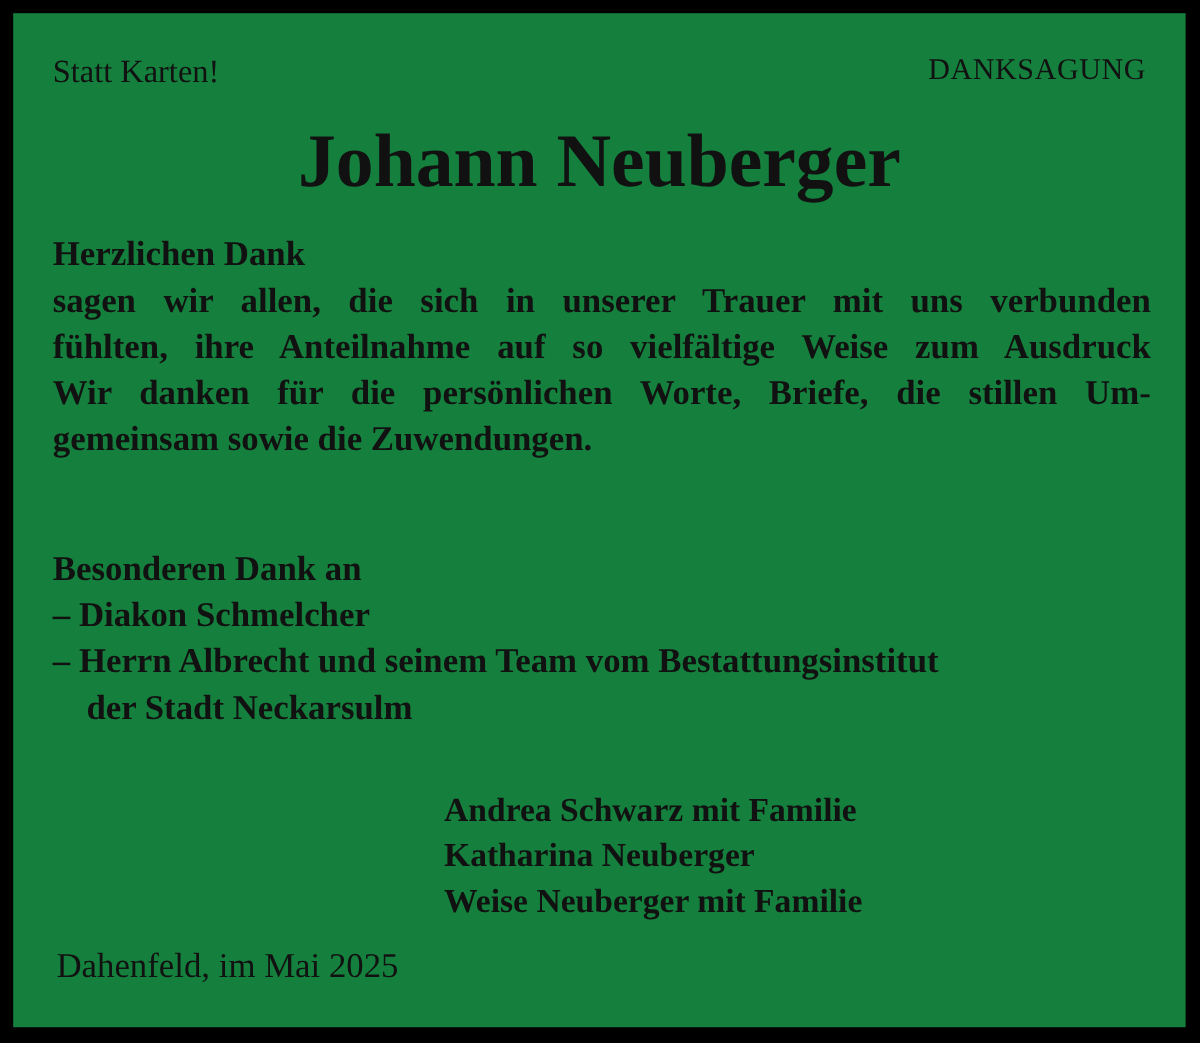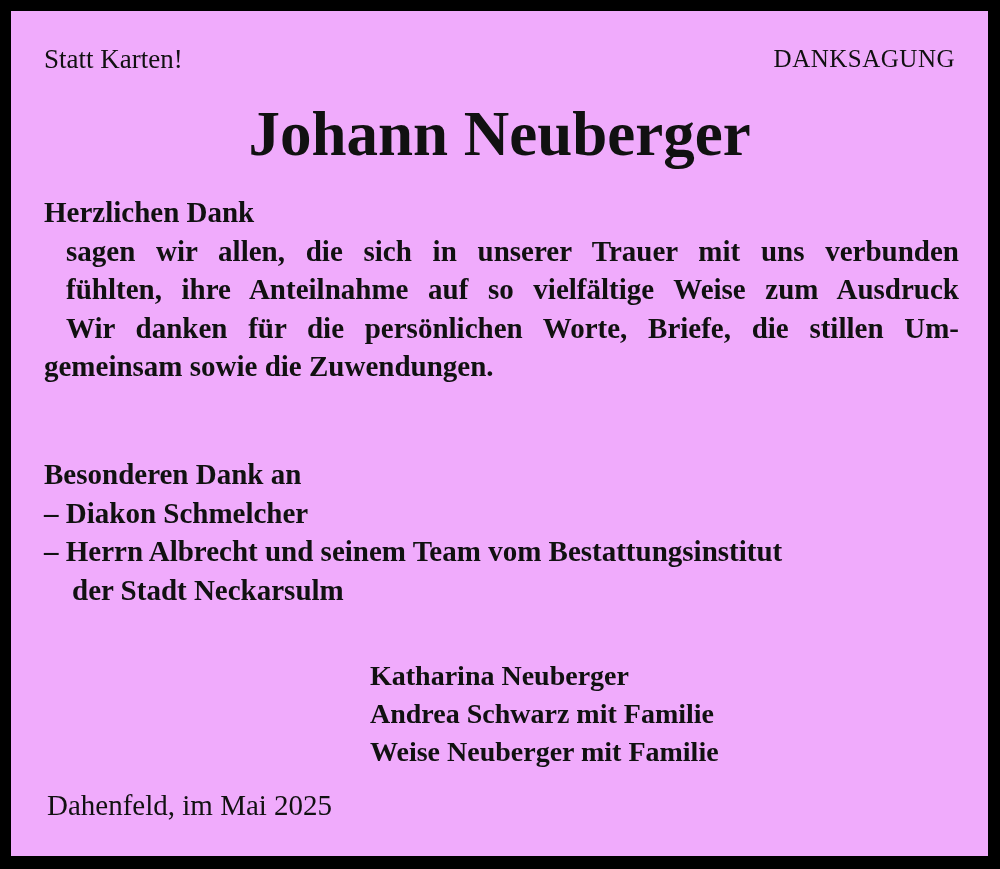--- a/index.html
+++ b/index.html
@@ -1,28 +1,28 @@
 <!DOCTYPE html>
 <html><head>
 <meta charset="utf-8">
 <style>
   html, body { margin: 0; padding: 0; background: #000; }
   body { width: 1000px; height: 869px; position: relative; overflow: hidden; }
   .frame {
     position: absolute; left: 11px; top: 11px; width: 977px; height: 845px;
-    background: #f0abfc; color: #111;
+    background: #15803d; color: #111;
     font-family: "Liberation Serif", "DejaVu Serif", serif;
   }
   .t { position: absolute; white-space: nowrap; font-size: 29px; line-height: 1; }
   .header-left { left: 33px; top: 35px; font-size: 27px; }
   .header-right { right: 33px; top: 35px; font-size: 25px; letter-spacing: 0.5px; }
   .name { left: 0; right: 0; top: 92px; text-align: center; font-size: 63px; font-weight: bold; }
   .body-text { position: absolute; left: 33px; width: 915px; font-size: 29px; }
   .line { height: 38.5px; line-height: 38.5px; white-space: nowrap; font-weight: bold; }
-  .justify { text-align: justify; text-align-last: justify; margin-left: 22px; }
+  .justify { text-align: justify; text-align-last: justify; }
   .p1 { top: 182px; }
   .p2 { top: 444px; }
   .indent { padding-left: 28px; }
   .signers { position: absolute; left: 359px; top: 646px; font-weight: bold; font-size: 28px; }
   .signers .line { height: 38px; line-height: 38px; }
   .footer { left: 36px; top: 780px; text-align: right; }
 </style>
 </head>
 <body>
 
@@ -40,19 +40,19 @@
   </div>
 
   <div class="body-text p2">
     <div class="line">Besonderen Dank an</div>
     <div class="line">– Diakon Schmelcher</div>
     <div class="line">– Herrn Albrecht und seinem Team vom Bestattungsinstitut</div>
     <div class="line indent">der Stadt Neckarsulm</div>
   </div>
 
   <div class="signers">
+    <div class="line">Andrea Schwarz mit Familie</div>
     <div class="line">Katharina Neuberger</div>
-    <div class="line">Andrea Schwarz mit Familie</div>
     <div class="line">Weise Neuberger mit Familie</div>
   </div>
 
   <div class="t footer">Dahenfeld, im Mai 2025</div>
 </div>
 
 </body></html>

